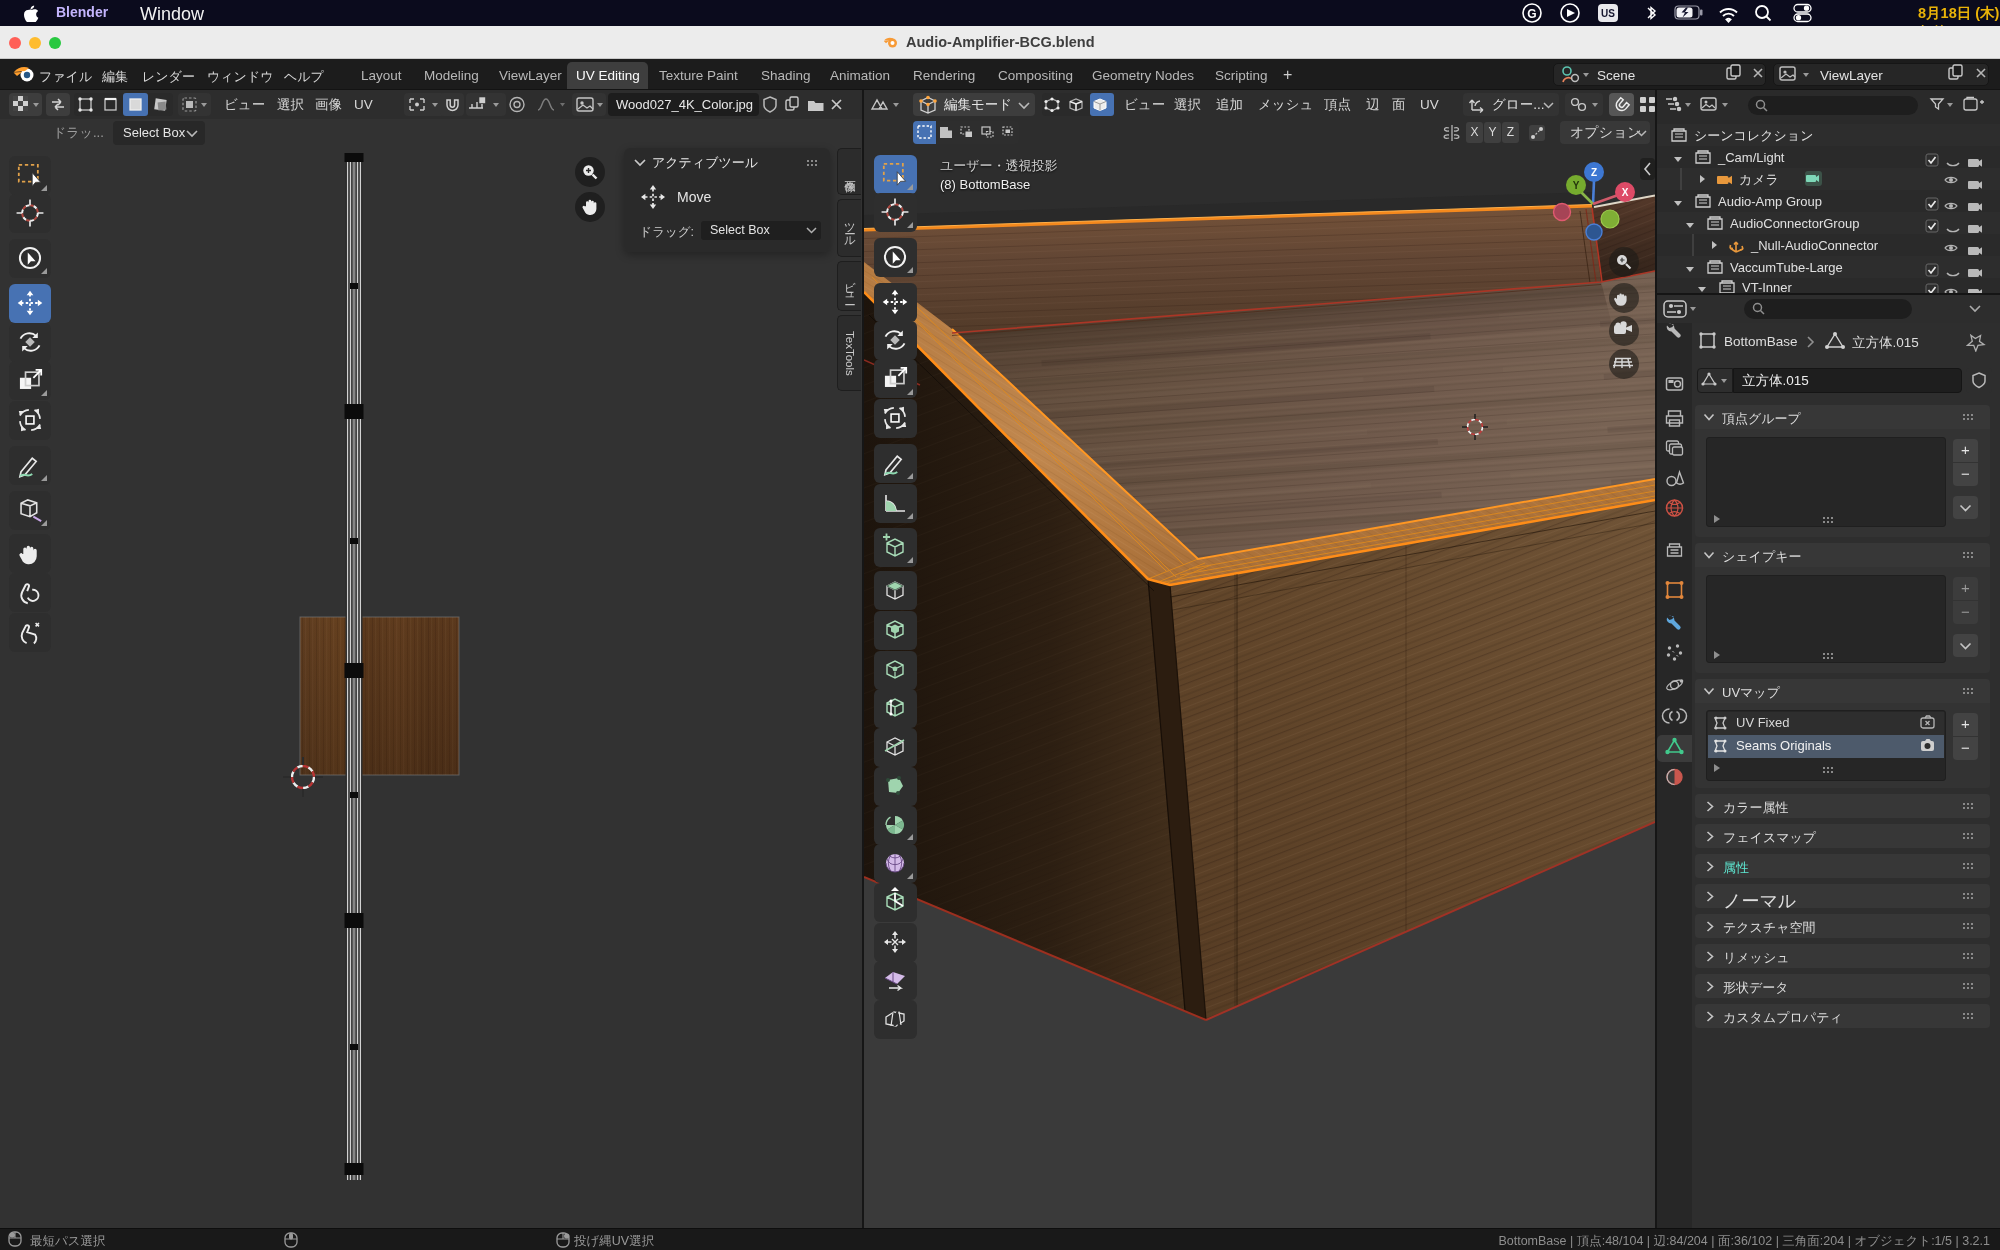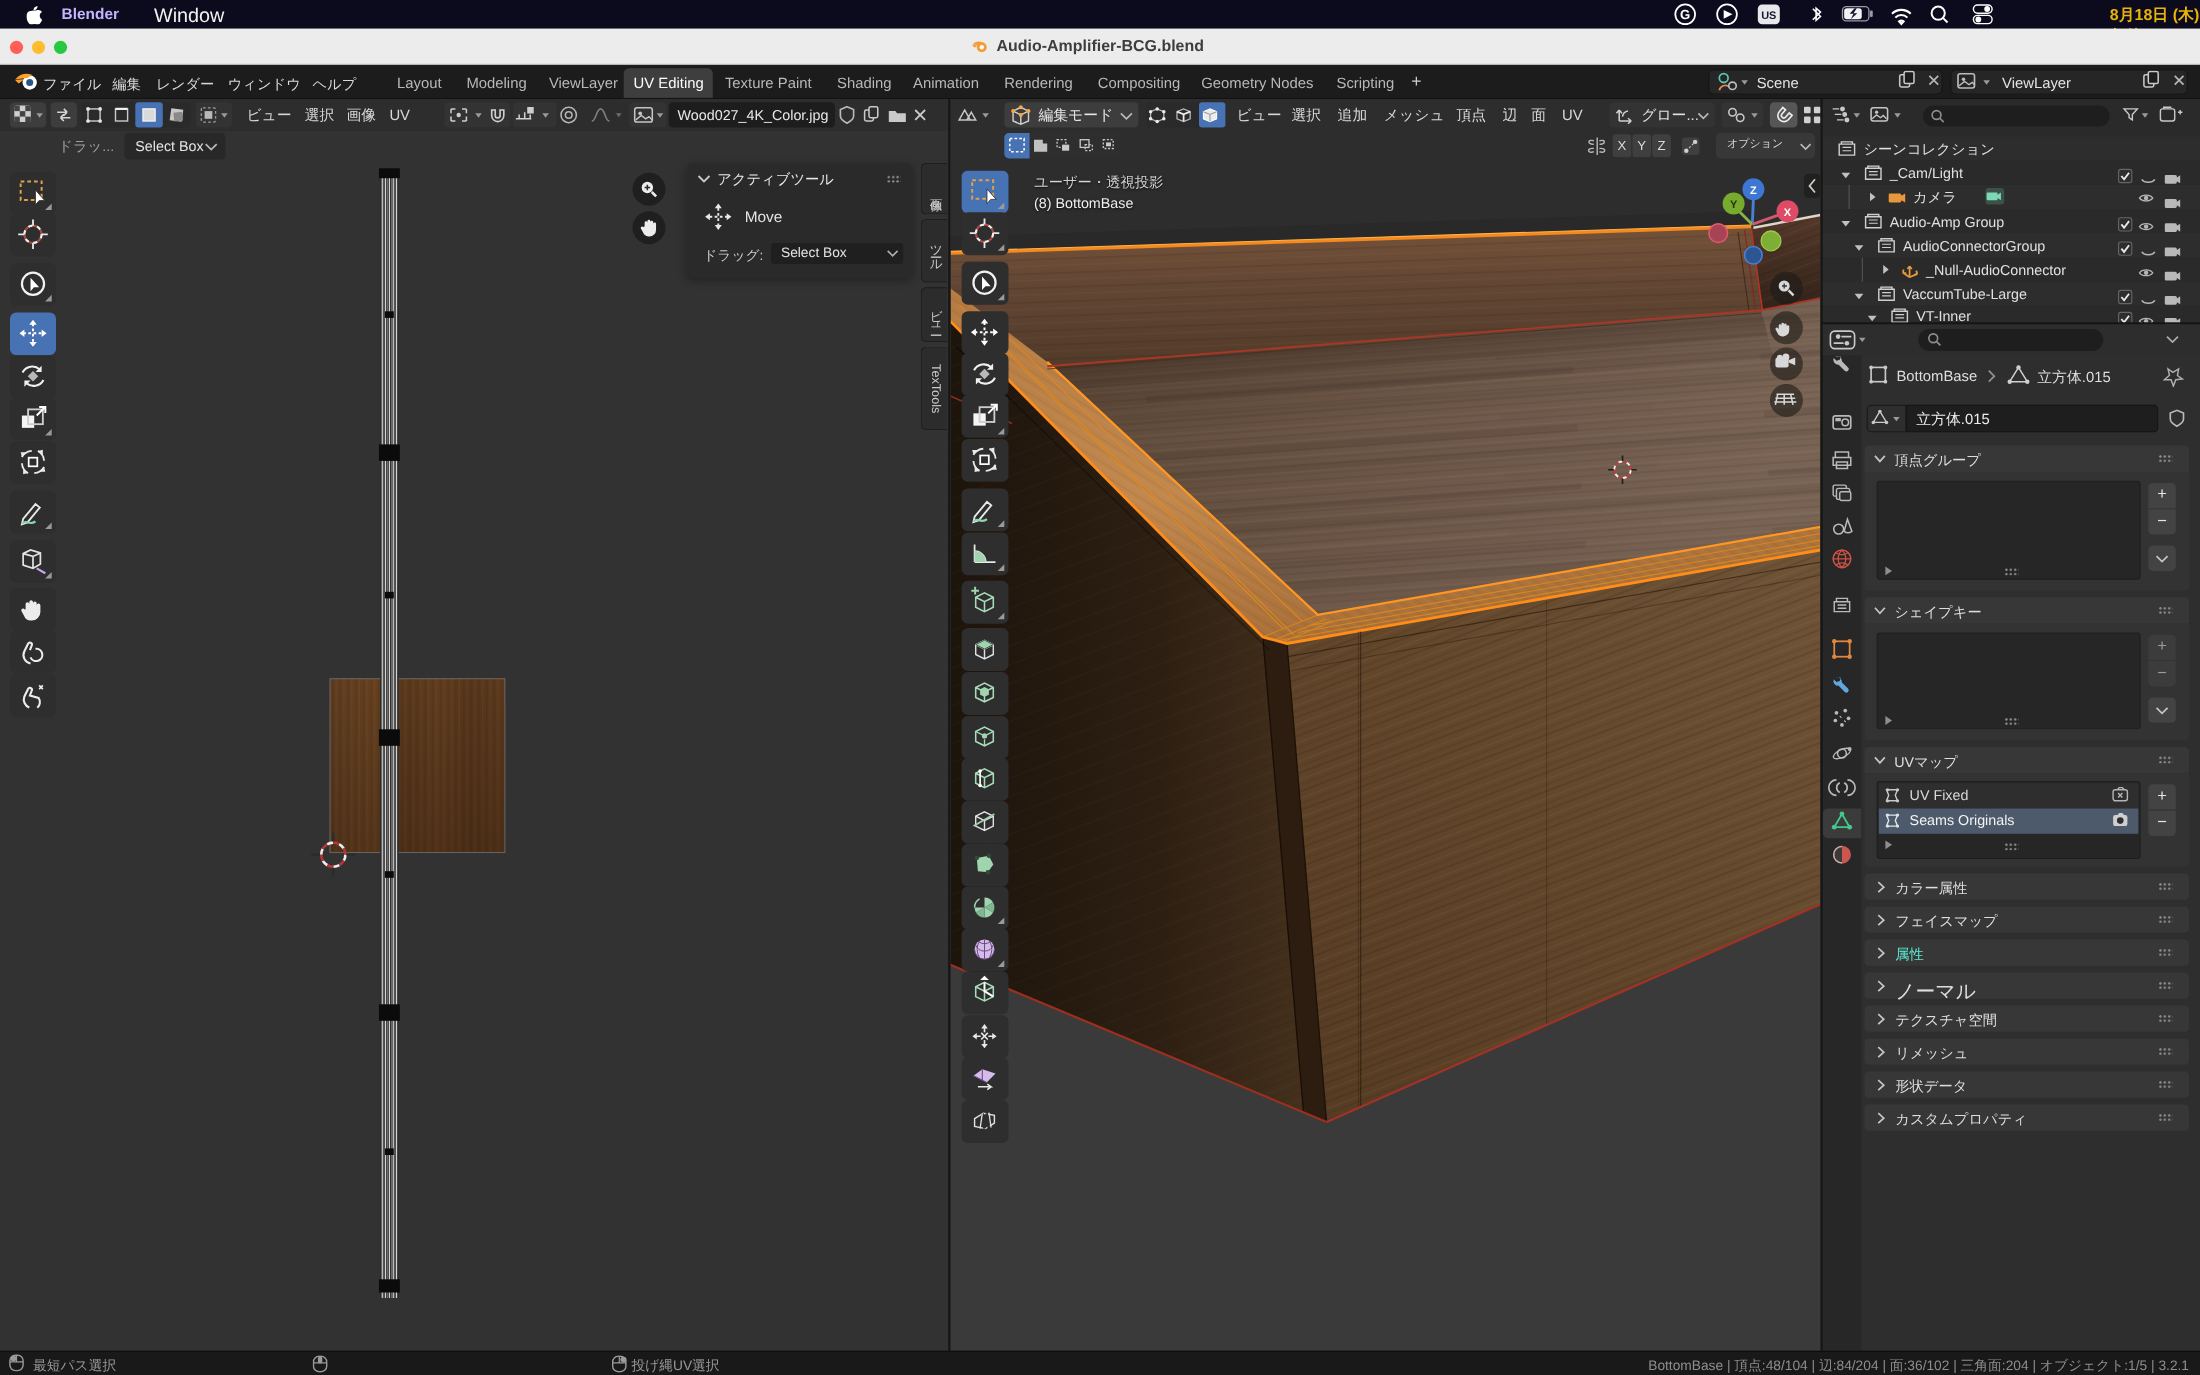--- a/index.html
+++ b/index.html
@@ -665,21 +665,21 @@
   </svg>
   <div class="ab" style="left:1466px;top:122px;width:17px;height:21px;background:#3f3f3f;border-radius:3px;color:#dcdcdc;font-size:12px;text-align:center;line-height:21px;">X</div>
   <div class="ab" style="left:1484px;top:122px;width:17px;height:21px;background:#3f3f3f;border-radius:3px;color:#dcdcdc;font-size:12px;text-align:center;line-height:21px;">Y</div>
   <div class="ab" style="left:1502px;top:122px;width:17px;height:21px;background:#3f3f3f;border-radius:3px;color:#dcdcdc;font-size:12px;text-align:center;line-height:21px;">Z</div>
   <svg class="ab" style="left:1526px;top:122px" width="26" height="22" viewBox="0 0 26 22">
     <rect x="3" y="3" width="16" height="16" rx="3" fill="#3f3f3f"></rect>
     <path d="M7 15 L15 7" stroke="#b9b9b9" stroke-width="1.2" stroke-dasharray="2 1.6"></path>
     <circle cx="7" cy="15" r="2" fill="#cfcfcf"></circle>
         <circle cx="15" cy="7" r="2" fill="#cfcfcf"></circle>
   </svg>
-  <div class="ab" style="left:1560px;top:121px;width:90px;height:23px;background:#383838;border-radius:4px;color:#d8d8d8;font-size:10px;line-height:23px;padding-left:10px;font-family:Liberation Mono, monospace;">オプション</div>
+  <div class="ab" style="left:1560px;top:121px;width:90px;height:23px;background:#383838;border-radius:4px;color:#d8d8d8;font-size:14px;line-height:23px;padding-left:10px;">オプション</div>
   <svg class="ab" style="left:1636px;top:130px" width="11" height="8" viewBox="0 0 11 8">
         <path d="M1 1 l4.5 4.5 4.5 -4.5" stroke="#b9b9b9" stroke-width="1.5" fill="none"></path>
       </svg>
 </div>
 <div id="vpoverlay">
   <div class="ab" style="left:940px;top:157px;color:#d2d2d2;font-size:13px;text-shadow:0 1px 2px rgba(0,0,0,0.8);">ユーザー・透視投影</div>
   <div class="ab" style="left:940px;top:177px;color:#f0f0f0;font-size:13px;text-shadow:0 1px 2px rgba(0,0,0,0.8);">(8) BottomBase</div>
   <svg id="vptools" class="ab" style="left:874px;top:155px" width="43" height="890" viewBox="0 0 43 890">
   <defs>
     <g id="cubeO">

